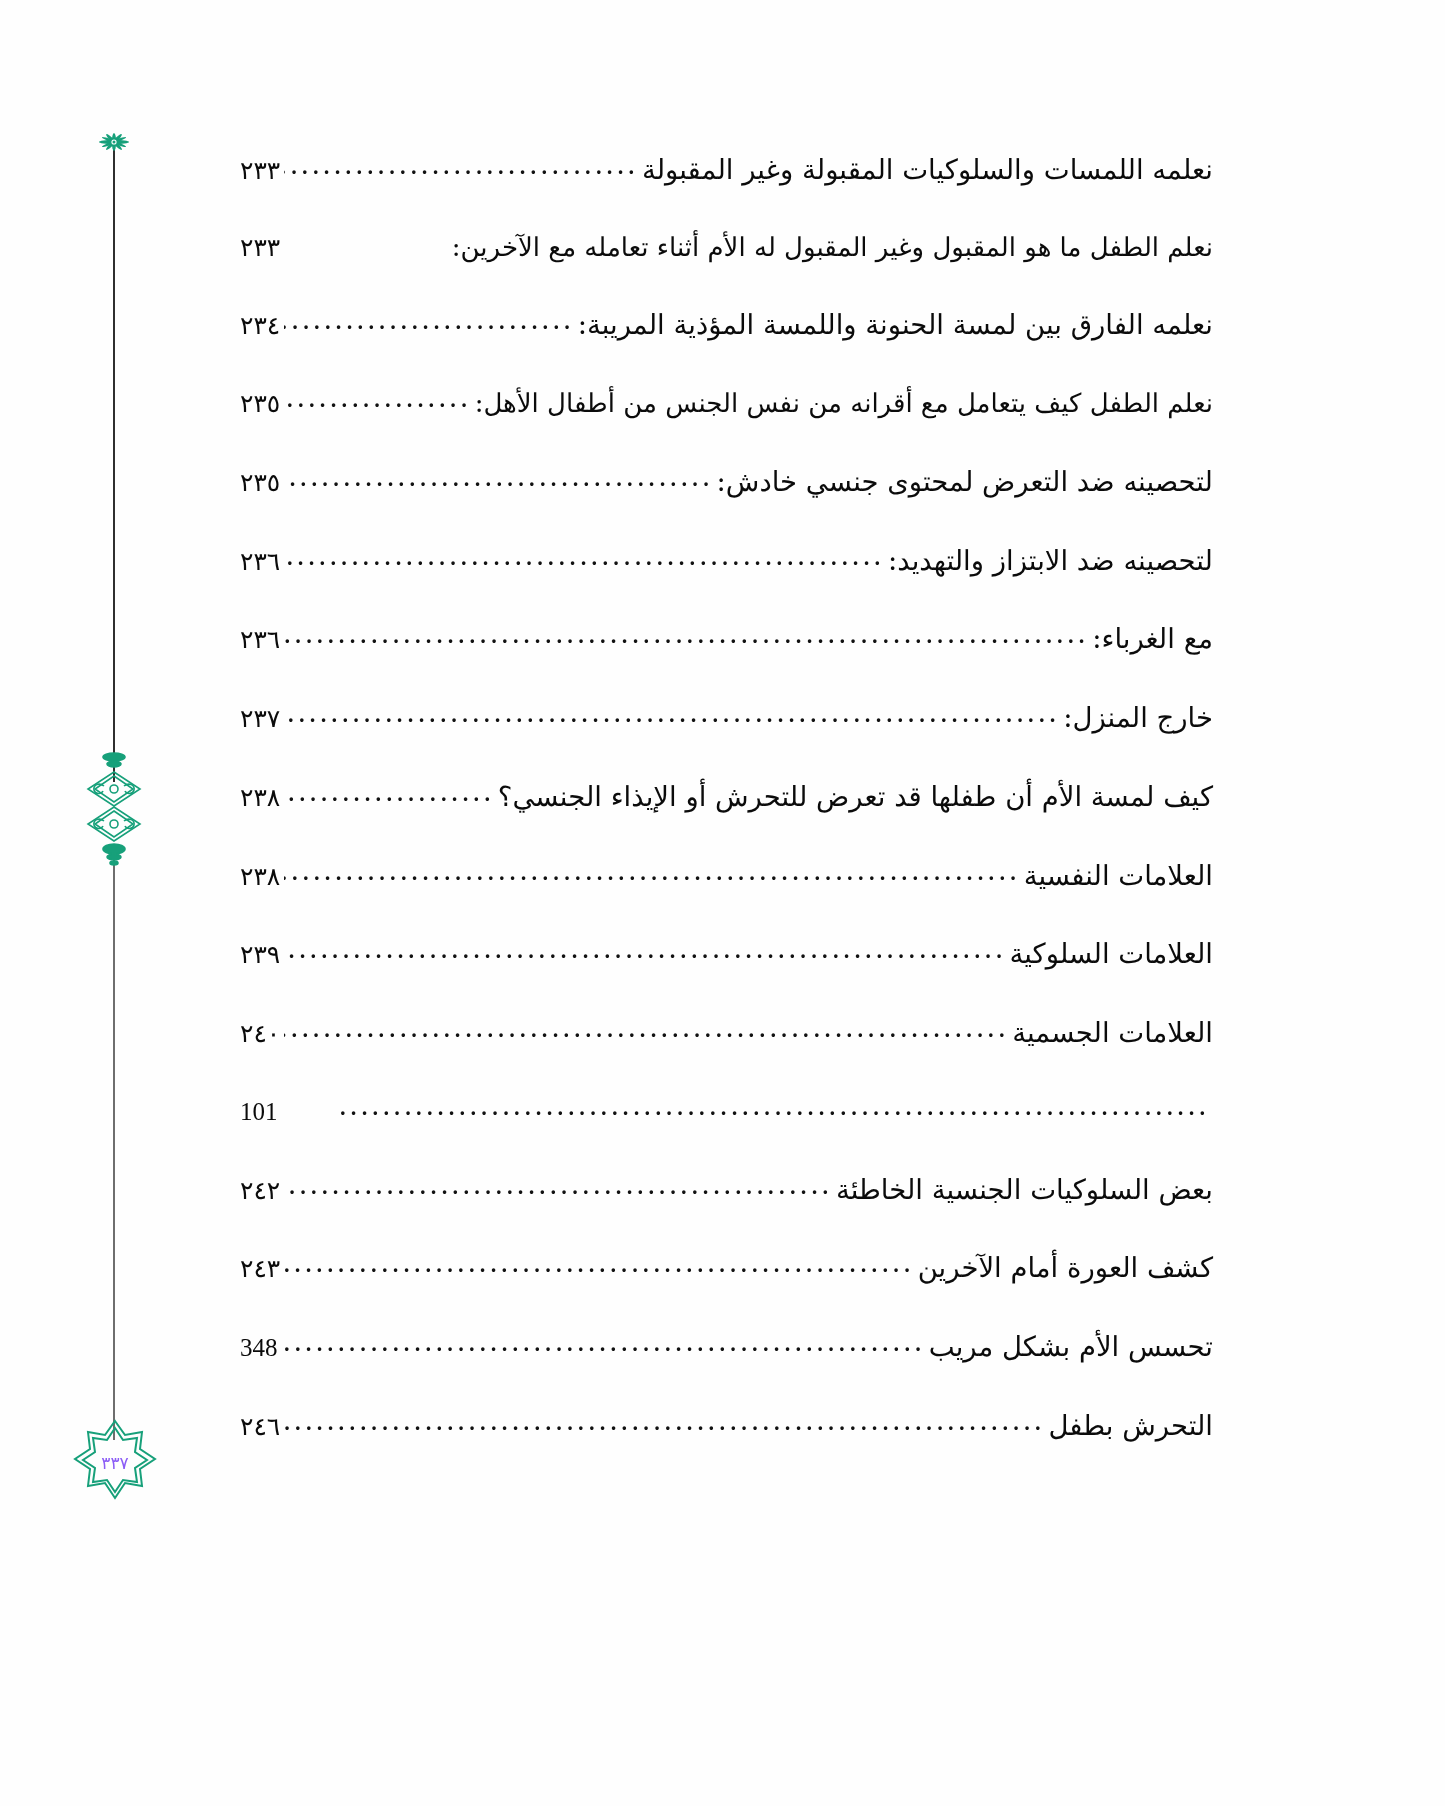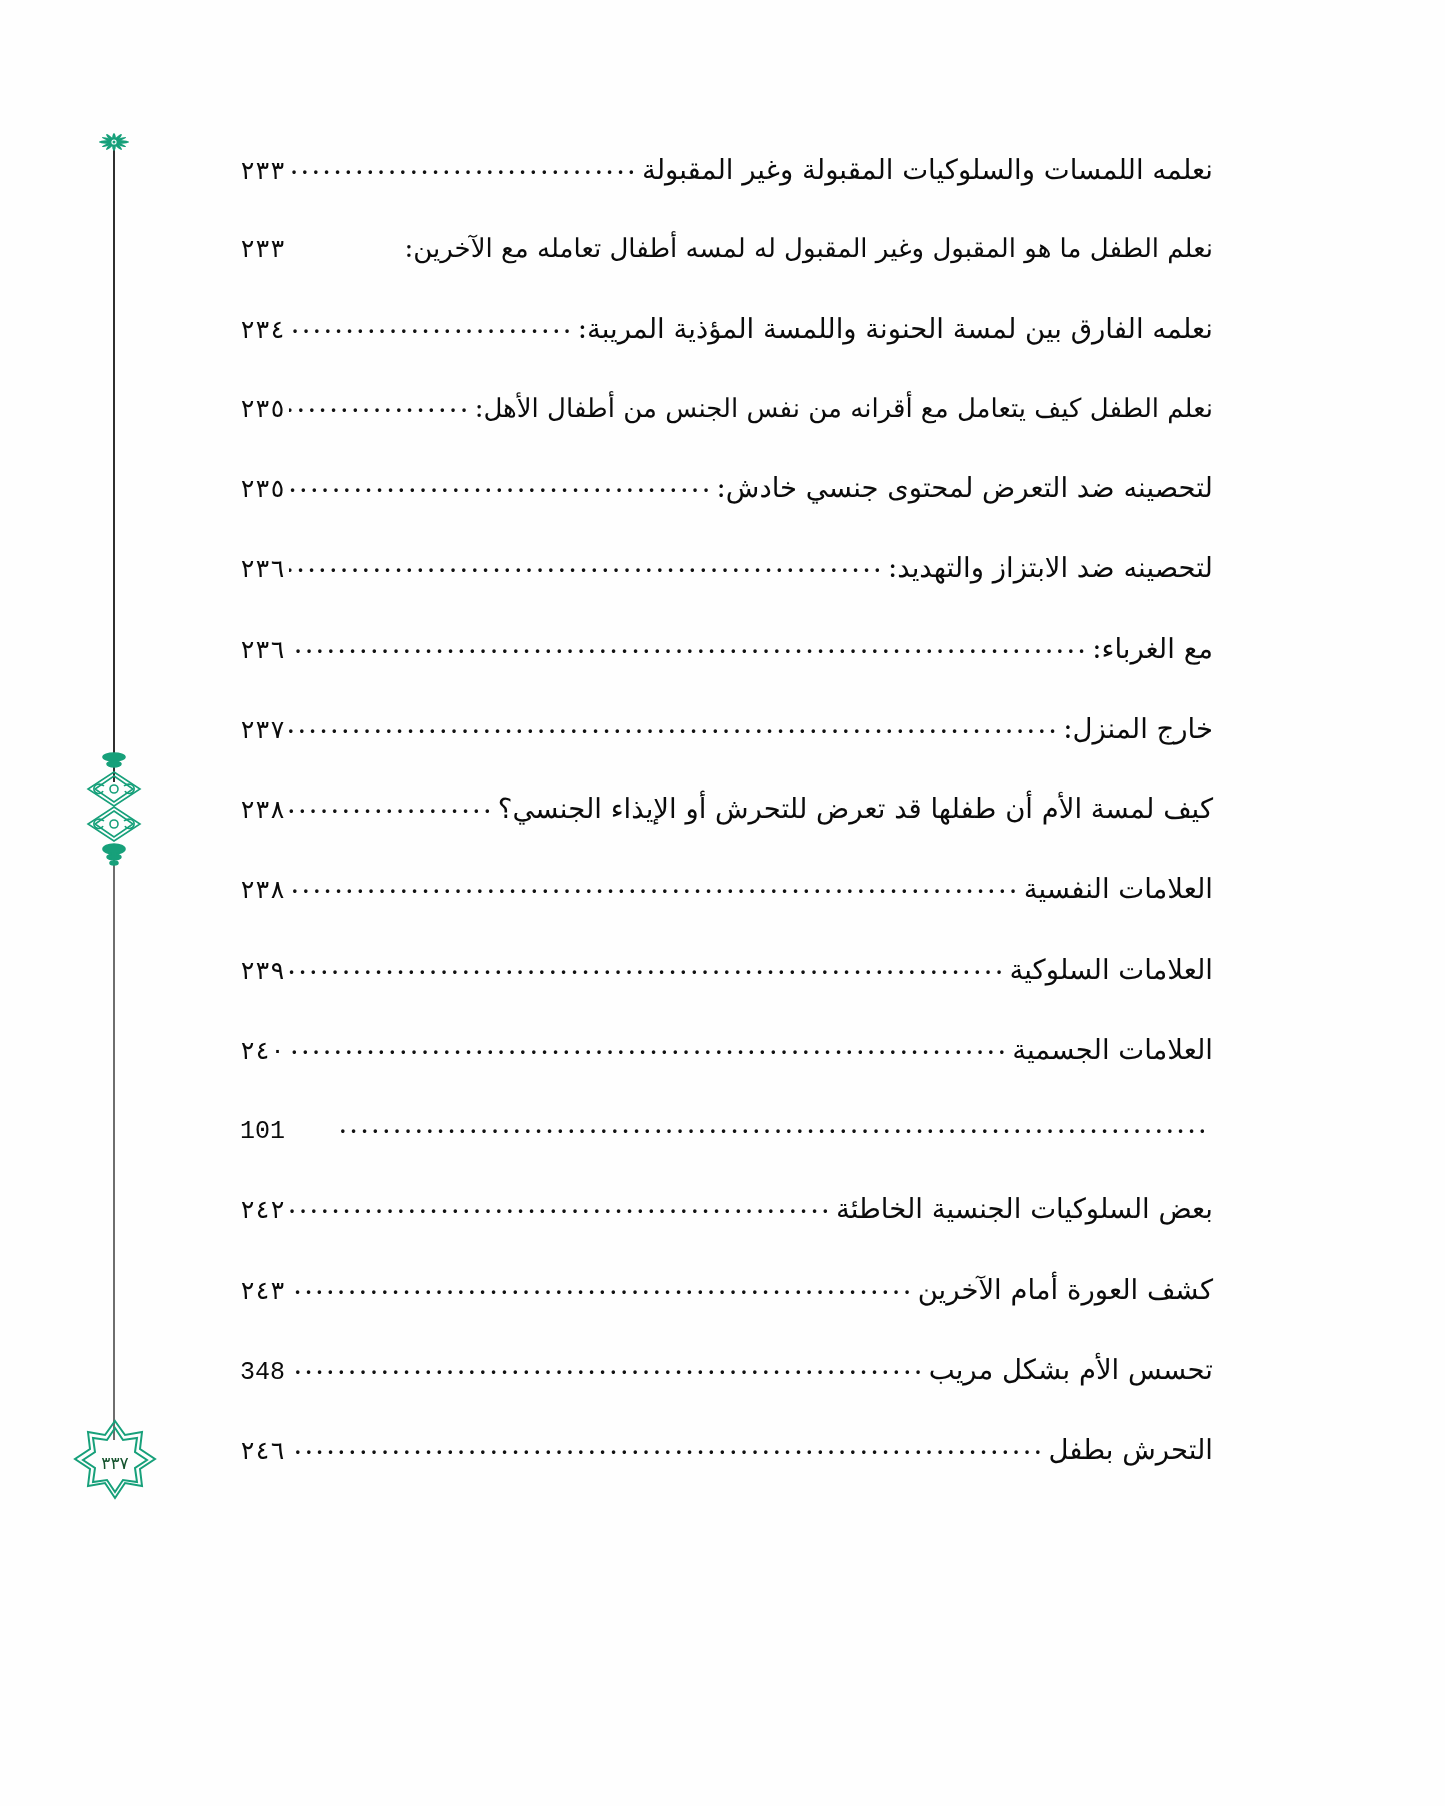--- a/index.html
+++ b/index.html
@@ -70,21 +70,21 @@
     position: absolute;
     left: 0;
     top: 0;
     width: 90px;
     height: 96px;
     display: flex;
     align-items: center;
     justify-content: center;
     font-family: "DejaVu Sans", "Liberation Sans", sans-serif;
     font-size: 17px;
-    color: #14532d;
+    color: #8b5cf6;
     letter-spacing: 0.5px;
     direction: rtl;
   }
 
   
   .toc {
     position: absolute;
     right: 232px;
     left: 240px;
     top: 152px;
@@ -110,21 +110,21 @@
     overflow: hidden;
     margin: 0 4px 0 4px;
     position: relative;
     top: -5px;
     font-size: 27px;
     letter-spacing: 2.3px;
     color: #111;
   }
   .toc-page {
     flex: 0 0 auto;
-    font-family: Liberation Mono, monospace;
+    font-family: Liberation Serif, serif;
     font-size: 25px;
     color: #0b0b0b;
     direction: rtl;
     unicode-bidi: isolate;
   }
   .toc-row.nodots .toc-page { margin-right: auto; }
 </style>
 </head>
 <body>
 
@@ -189,21 +189,21 @@
 
   <div class="toc">
 
     <div class="toc-row">
       <span class="toc-title">نعلمه اللمسات والسلوكيات المقبولة وغير المقبولة</span>
       <span class="toc-dots">................................................................................</span>
       <span class="toc-page">٢٣٣</span>
     </div>
 
     <div class="toc-row wide nodots">
-      <span class="toc-title">نعلم الطفل ما هو المقبول وغير المقبول له لمسه أطفال تعامله مع الآخرين:</span>
+      <span class="toc-title">نعلم الطفل ما هو المقبول وغير المقبول له الأم أثناء تعامله مع الآخرين:</span>
 
       <span class="toc-page">٢٣٣</span>
     </div>
 
     <div class="toc-row">
       <span class="toc-title">نعلمه الفارق بين لمسة الحنونة واللمسة المؤذية المريبة:</span>
       <span class="toc-dots">................................................................................</span>
       <span class="toc-page">٢٣٤</span>
     </div>
 

